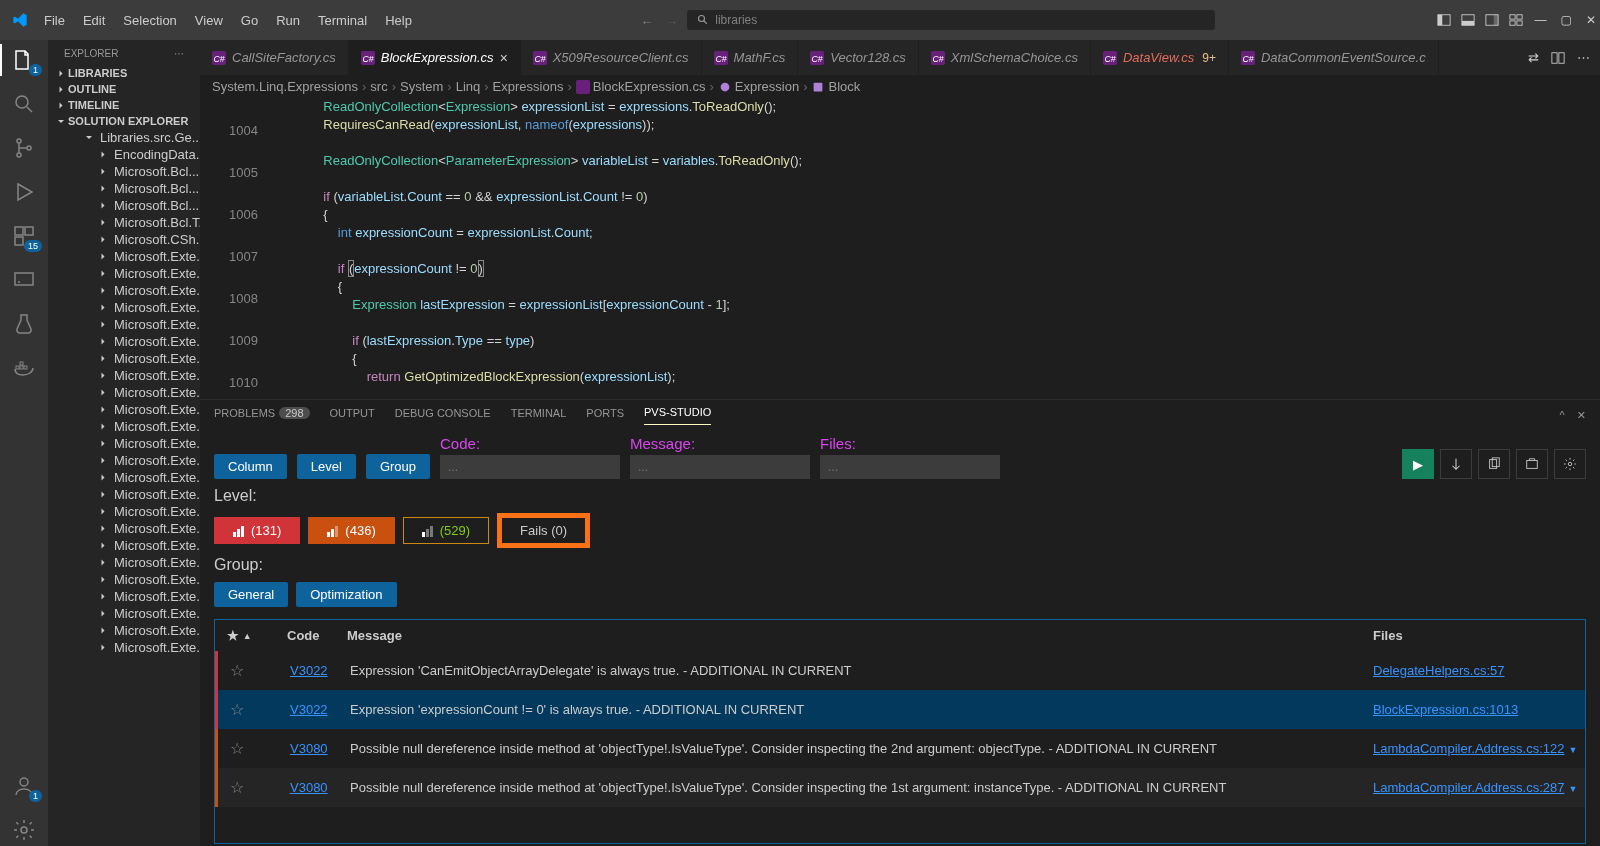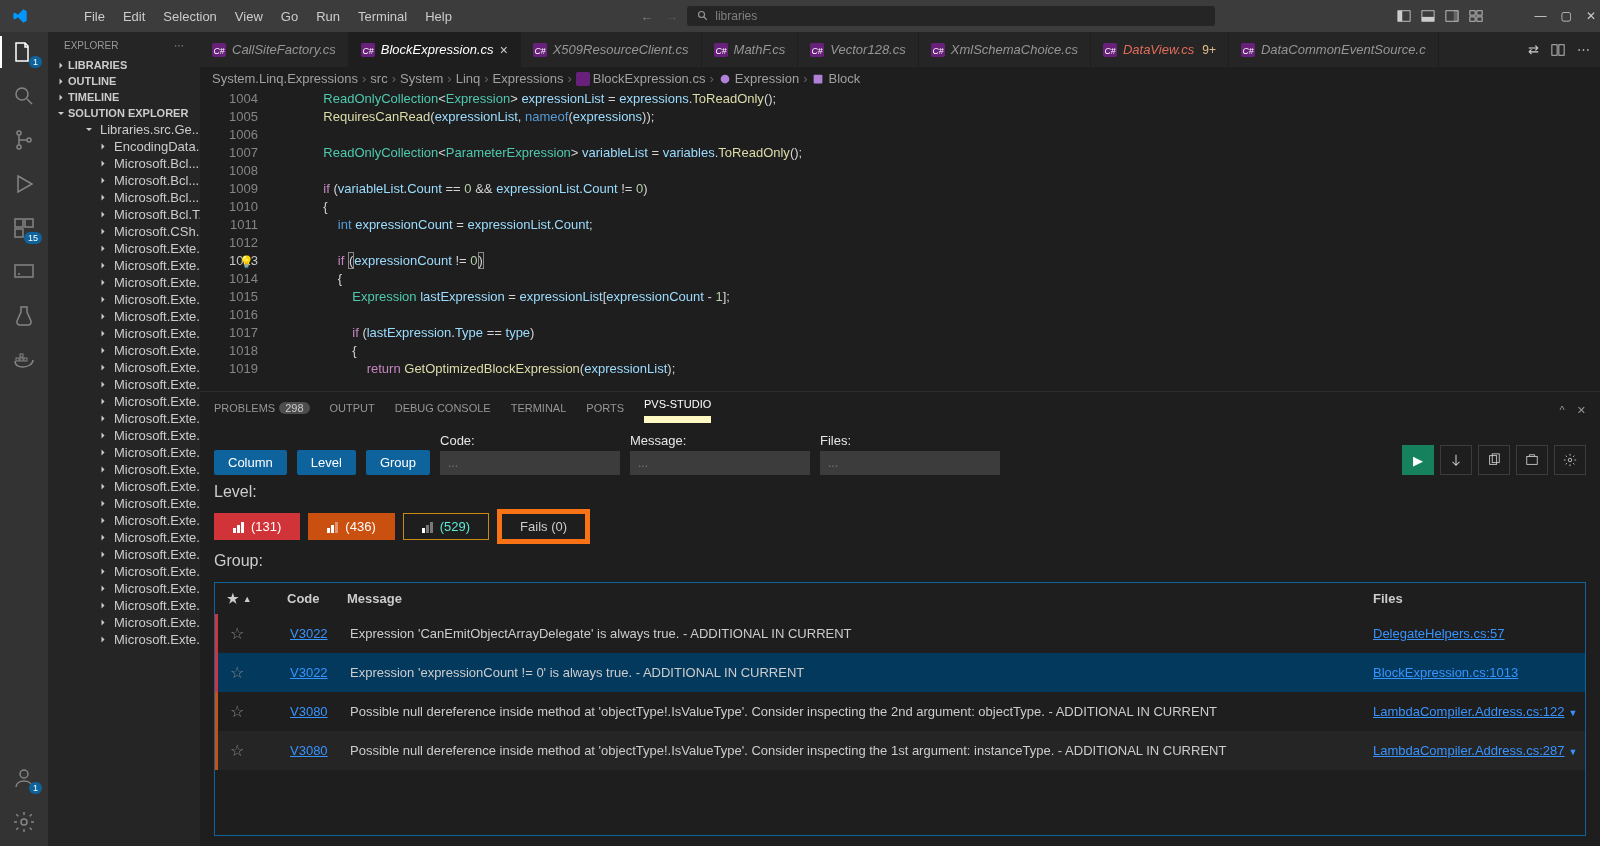--- a/index.html
+++ b/index.html
@@ -1,19 +1,19 @@
 <!DOCTYPE html>
 <html><head>
 <meta charset="utf-8">
 <style>
 * { margin: 0; padding: 0; box-sizing: border-box; font-family: "Segoe UI", sans-serif; }
 body { background: #1e1e1e; color: #cccccc; font-size: 13px; overflow: hidden; width: 1600px; height: 846px; }
 
 
-.titlebar { height: 32px; background: #3c3c3c; display: flex; align-items: center; padding: 0 4px; gap: 40px; }
+.titlebar { height: 40px; background: #3c3c3c; display: flex; align-items: center; padding: 0 4px; }
 .titlebar .vs-icon { width: 16px; height: 16px; margin: 0 8px; }
 .menu { display: flex; gap: 2px; }
 .menu-item { padding: 4px 8px; font-size: 13px; color: #ccc; cursor: pointer; }
 .titlebar .center { flex: 1; display: flex; justify-content: center; align-items: center; gap: 8px; }
 .nav-arrows { display: flex; gap: 12px; color: #808080; }
 .search-box { background: #252526; border: 1px solid #3c3c3c; border-radius: 4px; padding: 3px 10px; width: 530px; display: flex; align-items: center; gap: 6px; color: #808080; font-size: 12px; }
 .win-controls { display: flex; gap: 14px; align-items: center; margin-left: auto; }
 .win-controls span { color: #ccc; font-size: 12px; }
 .layout-icons { display: flex; gap: 10px; margin-right: 12px; }
 .layout-icons svg { width: 14px; height: 14px; }
@@ -45,61 +45,61 @@
 .tab .close { color: #ccc; font-size: 14px; }
 .tab .mod-count { color: #e2c08d; font-style: normal; font-size: 12px; margin-left: 2px;}
 .tab-actions { margin-left: auto; display: flex; align-items: center; gap: 12px; padding: 0 10px; color: #ccc; }
 
 .breadcrumb { padding: 4px 12px; font-size: 13px; color: #a0a0a0; display: flex; align-items: center; gap: 4px; }
 .breadcrumb .sep { color: #666; }
 .bc-item { display: flex; align-items: center; gap: 3px; }
 
 .code-wrap { flex: 1; display: flex; position: relative; overflow: hidden; min-height: 0; }
 .gutter { background: #1e1e1e; text-align: right; color: #858585; font-family: Consolas, monospace; font-size: 13px; padding-right: 22px; line-height: 18px; user-select: none; width: 80px; position: relative; }
-.gutter .line-no { height: 18px; position: relative; }
+.gutter .line-no { height: 18px; position: relative; margin-top: 24px; }
 .gutter .line-no.active { color: #c6c6c6; }
 .gutter .bulb { position: absolute; right: 4px; top: 1px; color: #ffcc00; font-size: 12px; }
 .code { font-family: Consolas, monospace; font-size: 13px; line-height: 18px; white-space: pre; flex: 1; overflow: hidden; }
 .code .line { height: 18px; }
 .minimap { width: 80px; background: #1e1e1e; border-left: 1px solid #1e1e1e; font-size: 2px; line-height: 2px; opacity: 0.45; overflow: hidden; }
 
 
 .tok-type { color: #4ec9b0; }
 .tok-kw { color: #569cd6; }
 .tok-kw2 { color: #c586c0; }
 .tok-fn { color: #dcdcaa; }
 .tok-var { color: #9cdcfe; }
 .tok-num { color: #b5cea8; }
 .tok-punc { color: #d4d4d4; }
 .tok-curs { border:1px solid #888; padding:0;}
 
 
 .panel { height: 455px; background: #1e1e1e; border-top: 1px solid #2d2d2d; display: flex; flex-direction: column; }
 .panel-tabs { display: flex; gap: 20px; padding: 6px 14px 0; font-size: 11px; color: #969696; align-items: center; }
 .panel-tab { padding-bottom: 6px; cursor: pointer; display: flex; align-items: center; gap: 4px; }
-.panel-tab.active { color: #fff; border-bottom: 7px solid #fef9c3; }
+.panel-tab.active { color: #fff; border-bottom: 1px solid #fef9c3; }
 .panel-tab .count { background: #4d4d4d; border-radius: 10px; padding: 0 6px; font-size: 11px; color:#ccc; }
 .panel-actions { margin-left: auto; display: flex; gap: 12px; }
 
 .pvs-content { padding: 10px 14px; display: flex; flex-direction: column; gap: 8px; flex: 1; overflow: hidden; }
 .pvs-row1 { display: flex; gap: 10px; align-items: flex-end; }
 .btn-blue { background: #0e639c; color: #fff; border: none; padding: 5px 14px; border-radius: 2px; font-size: 13px; cursor: pointer; }
 .filter-col { display: flex; flex-direction: column; gap: 3px; }
-.filter-col label { font-size: 13px; color: #e5e5e5; }
+.filter-col label { font-size: 15px; color: #d946ef; }
 .filter-col input { background: #3c3c3c; border: none; color: #ccc; padding: 5px 8px; width: 180px; font-size: 12px; }
 .pvs-actions { margin-left: auto; display: flex; gap: 6px; }
 .pvs-act-btn { width: 32px; height: 30px; background: transparent; border: 1px solid #3c3c3c; color: #ccc; display: flex; align-items: center; justify-content: center; cursor: pointer; }
 .pvs-act-btn.run { background: #16825d; border-color: #16825d; color:#fff; }
 
 .level-btns { display: flex; gap: 8px; align-items: center; }
 .level-label { font-size: 16px; color: #ccc; }
 .lvl-btn { padding: 5px 18px; border: 1px solid transparent; font-size: 13px; display: flex; align-items: center; gap: 6px; cursor: pointer; }
 .lvl-red { background: #d13438; color: #fff; }
 .lvl-orange { background: #ca5010; color: #fff; }
-.lvl-yellow { background: transparent; border-color: #ca8b10; color: #5eead4; }
+.lvl-yellow { background: transparent; border-color: #ca8b10; color: #84cc16; }
 .lvl-fails { background: transparent; border: 5px solid #f97316; color: #ccc; }
 .bar-icon { width: 12px; height: 12px; }
 
 .grp-btns { display:flex; gap:8px; }
 
 .results-table { flex: 1; overflow: auto; margin-top: 4px; border: 1px solid #0e639c; }
 .res-header { display: flex; padding: 8px 12px; font-size: 13px; font-weight: bold; color: #ccc; }
 .res-header .col-star { width: 60px; display: flex; align-items: center; gap: 4px; }
 .res-header .col-code { width: 60px; }
 .res-header .col-msg { flex: 1; }
@@ -672,20 +672,24 @@
               <svg class="bar-icon" viewBox="0 0 12 12">
                 <rect x="0" y="7" width="3" height="5" fill="#fff"></rect>
                 <rect x="4" y="4" width="3" height="8" fill="#fff" opacity="0.4"></rect>
                 <rect x="8" y="1" width="3" height="11" fill="#fff" opacity="0.4"></rect>
               </svg>
               <span>(529)</span>
             </div>
           <div class="lvl-btn lvl-fails">Fails (0)</div>
         </div>
         <div><span class="level-label">Group:</span></div>
+        <div class="grp-btns">
+          <button class="btn-blue">General</button>
+          <button class="btn-blue">Optimization</button>
+        </div>
         <div class="results-table">
           <div class="res-header">
             <div class="col-star">
                 <span>★</span>
                 <span style="font-size:9px">▲</span>
               </div>
             <div class="col-code">Code</div>
             <div class="col-msg">Message</div>
             <div class="col-files">Files</div>
           </div>

